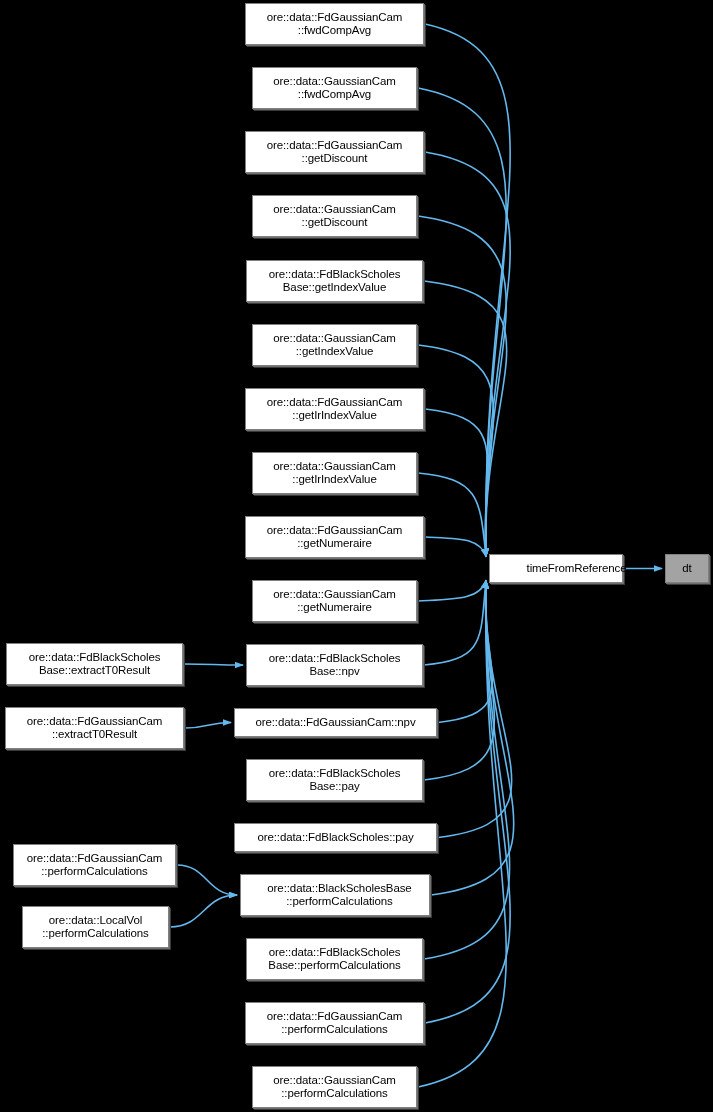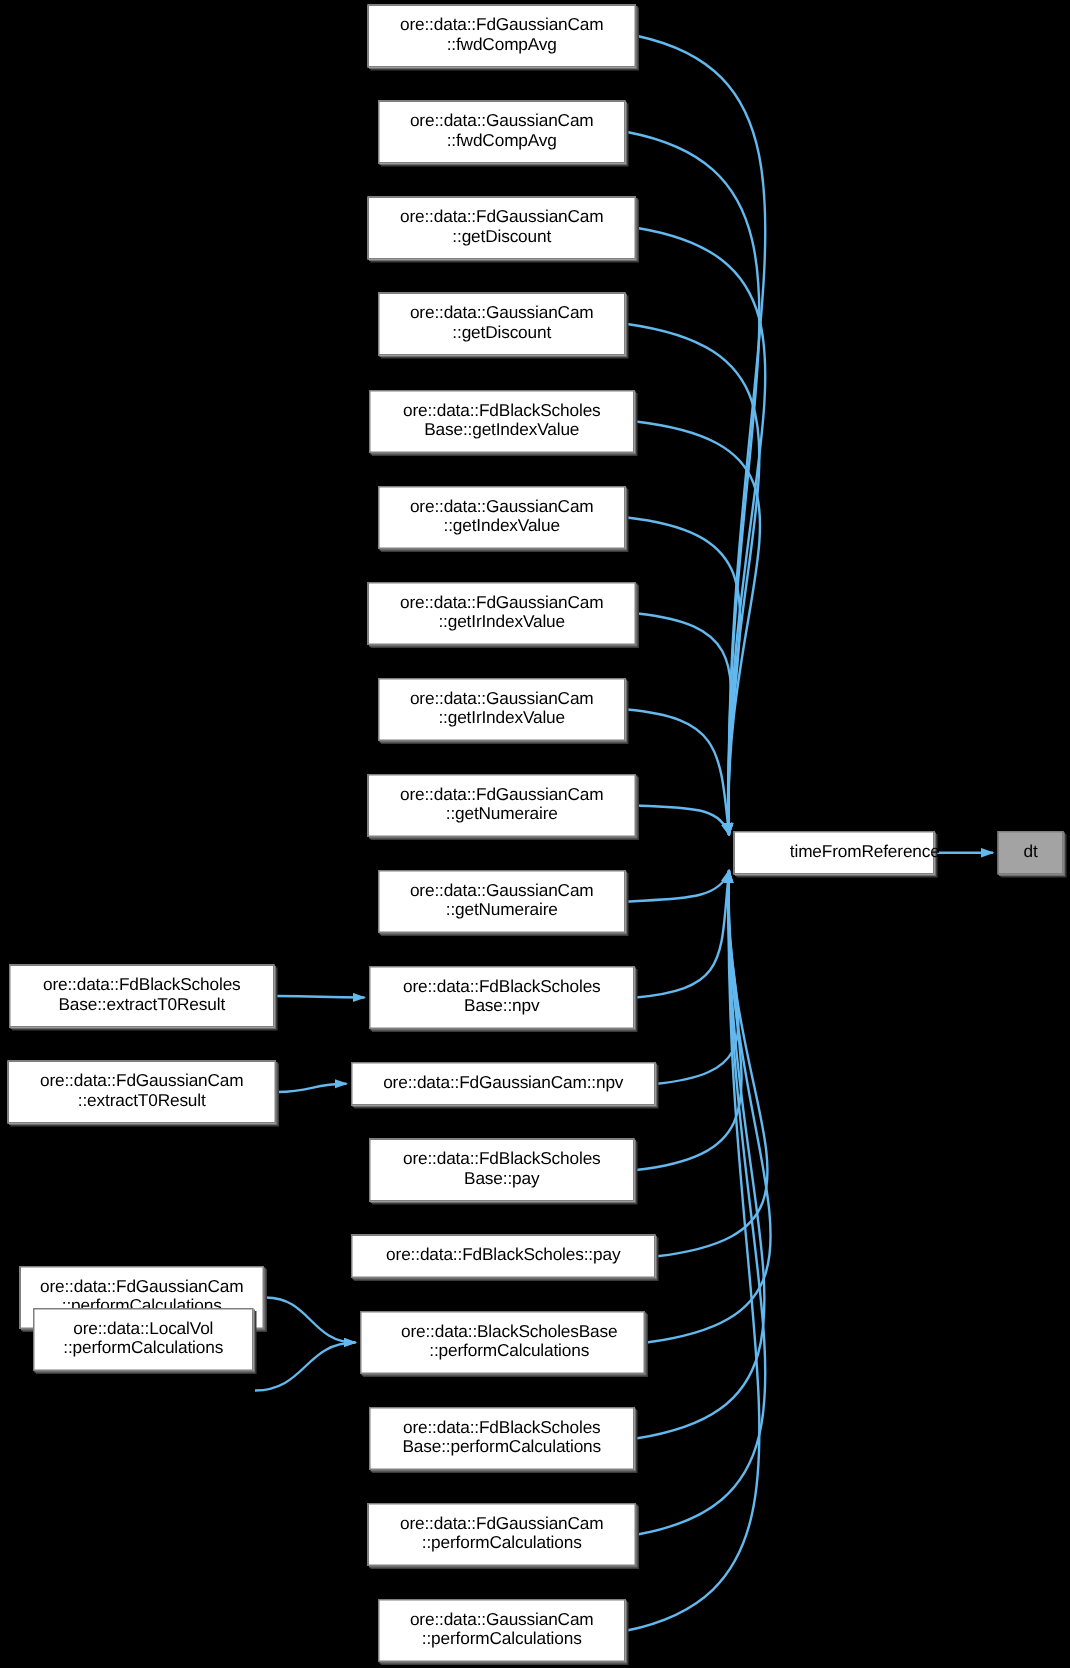--- a/index.html
+++ b/index.html
@@ -121,19 +121,19 @@
       <div class="node-box" style="left: 245px; top: 1002px; width: 179px; height: 42px;">ore::data::FdGaussianCam
 ::performCalculations</div>
       <div class="node-box" style="left: 252px; top: 1066px; width: 165px; height: 42px;">ore::data::GaussianCam
 ::performCalculations</div>
       <div class="node-box" style="left: 6px; top: 643px; width: 177px; height: 42px;">ore::data::FdBlackScholes
 Base::extractT0Result</div>
       <div class="node-box" style="left: 5px; top: 707px; width: 179px; height: 42px;">ore::data::FdGaussianCam
 ::extractT0Result</div>
       <div class="node-box" style="left: 13px; top: 844px; width: 163px; height: 42px;">ore::data::FdGaussianCam
 ::performCalculations</div>
-      <div class="node-box" style="left: 22px; top: 872px; width: 147px; height: 42px;">ore::data::LocalVol
+      <div class="node-box" style="left: 22px; top: 906px; width: 147px; height: 42px;">ore::data::LocalVol
 ::performCalculations</div>
       <div class="node-box focus" style="left: 489px; top: 554px; width: 134px; height: 29px; padding-left: 44px;">timeFromReference</div>
       <div class="node-box current" style="left: 665px; top: 554px; width: 44px; height: 29px;">dt</div>
     </div>
 
 </div>
 
 </body></html>

